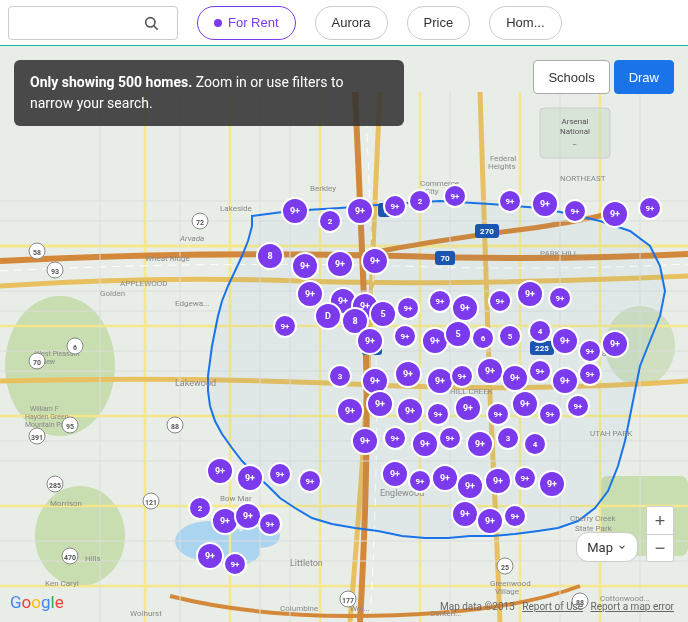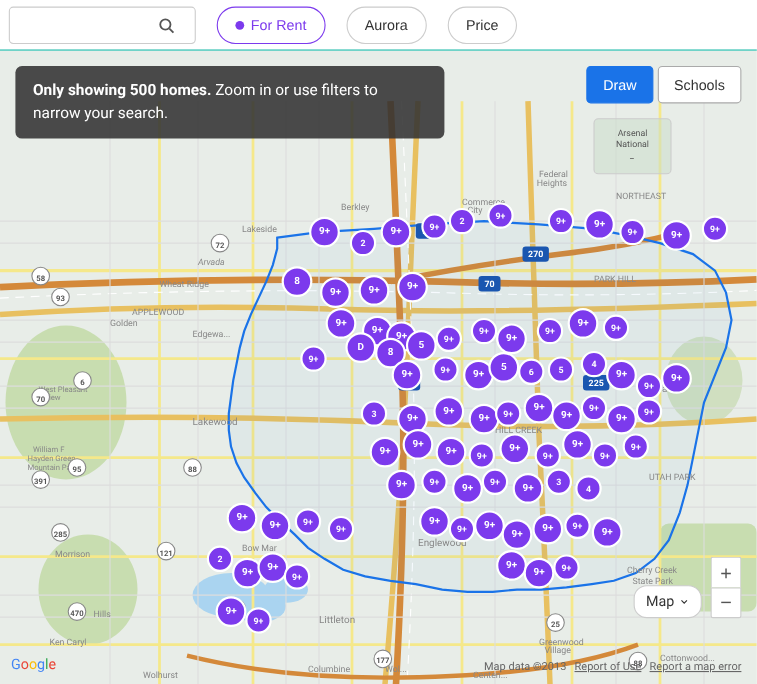--- a/index.html
+++ b/index.html
@@ -202,21 +202,21 @@
       bottom: 10px;
       left: 10px;
       z-index: 200;
       font-size: 12px;
       color: #666;
       display: flex;
       align-items: center;
     }
 
     .google-text {
-      font-size: 13px;
+      font-size: 17px;
       font-weight: 400;
     }
     .g-blue { color: #4285f4; }
     .g-red { color: #ea4335; }
     .g-yellow { color: #fbbc05; }
     .g-green { color: #34a853; }
 
     
     #map-data-text {
       position: absolute;
@@ -270,20 +270,23 @@
   </button>
 
   <button class="filter-btn">
     <span>Aurora</span>
   </button>
 
   <button class="filter-btn">
     <span>Price</span>
   </button>
 
+  <button class="filter-btn">
+    <span>Hom...</span>
+  </button>
 </div>
 
 <div id="map-container">
 
   <div id="map-bg">
     <svg id="map-svg" xmlns="http://www.w3.org/2000/svg">
 
       <rect width="688" height="576" fill="#e8ede8"></rect>
 
       <ellipse cx="60" cy="320" rx="55" ry="70" fill="#c8ddb0"></ellipse>
@@ -544,22 +547,22 @@
         <div class="pin large" style="left: 210px; top: 510px;">9+</div>
         <div class="pin" style="left: 235px; top: 518px;">9+</div>
       </div>
   </div>
 
   <div id="notification-banner">
     <span><strong>Only showing 500 homes.</strong></span><span> Zoom in or use filters to narrow your search.</span>
   </div>
 
   <div id="map-controls-top-right">
+    <button class="map-ctrl-btn active-schools">Schools</button>
     <button class="map-ctrl-btn active-draw">Draw</button>
-    <button class="map-ctrl-btn active-schools">Schools</button>
   </div>
 
   <div id="zoom-controls">
     <button class="zoom-btn">+</button>
     <button class="zoom-btn">−</button>
   </div>
 
   <div id="map-type-btn">
     <div class="map-type-control">
       <span>Map</span>

